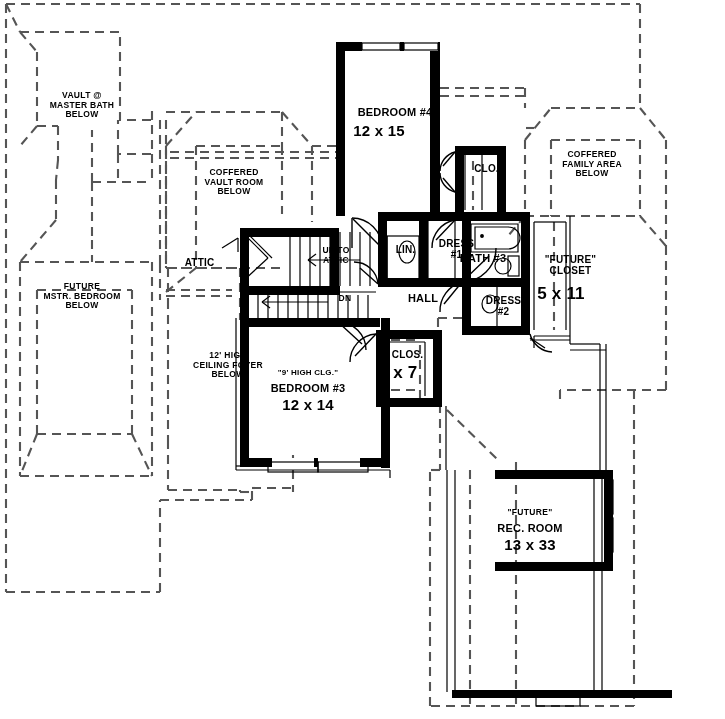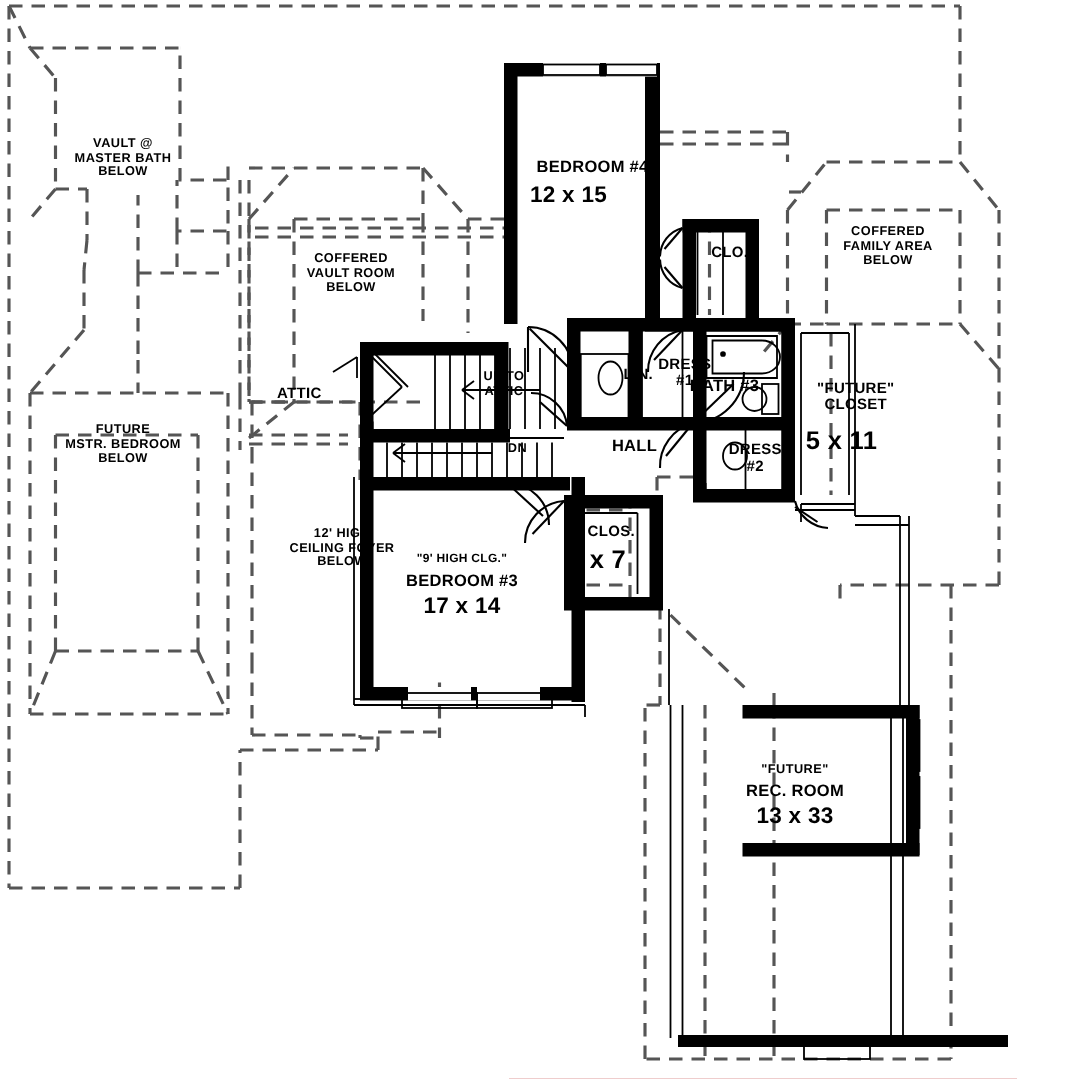--- a/index.html
+++ b/index.html
@@ -434,21 +434,21 @@
 
   <div class="lbl small" style="left:336px; top:256px;">
     <span class="l2">UP TO</span>
     <span class="l2">ATTIC</span>
   </div>
 
   <div class="lbl small" style="left:345px; top:299px;">
     <span class="l2">DN</span>
   </div>
 
-  <div class="lbl med" style="left:416px; top:250px;">
+  <div class="lbl med" style="left:396px; top:250px;">
     <span class="l2">LIN.</span>
   </div>
 
   <div class="lbl med" style="left:447px; top:249px;">
     <span class="l2">DRESS</span>
     <span class="l2">#1</span>
   </div>
 
   <div class="lbl room" style="left:483px; top:258px;">
     <span class="l2">BATH #3</span>
@@ -471,21 +471,21 @@
     <span class="l2">5 x 11</span>
   </div>
 
   <div class="lbl tiny" style="left:308px; top:373px;">
     <span class="l2">"9' HIGH CLG."</span>
   </div>
   <div class="lbl room" style="left:308px; top:388px;">
     <span class="l2">BEDROOM #3</span>
   </div>
   <div class="lbl dim" style="left:308px; top:405px;">
-    <span class="l2">17 x 14</span>
+    <span class="l2">12 x 14</span>
   </div>
 
   <div class="lbl med" style="left:398px; top:355px;">
     <span class="l2">CLOS.</span>
   </div>
   <div class="lbl dimsm" style="left:398px; top:373px;">
     <span class="l2">4 x 7</span>
   </div>
 
   <div class="lbl small" style="left:530px; top:513px;">

